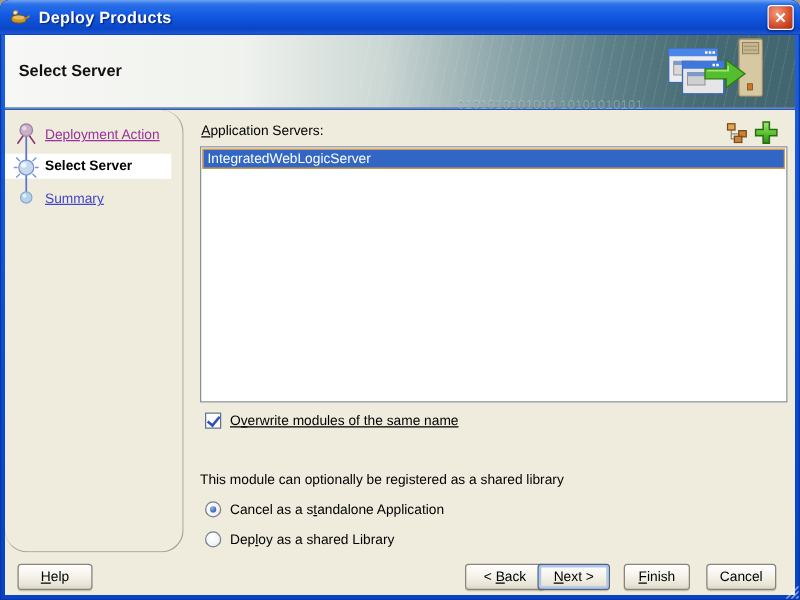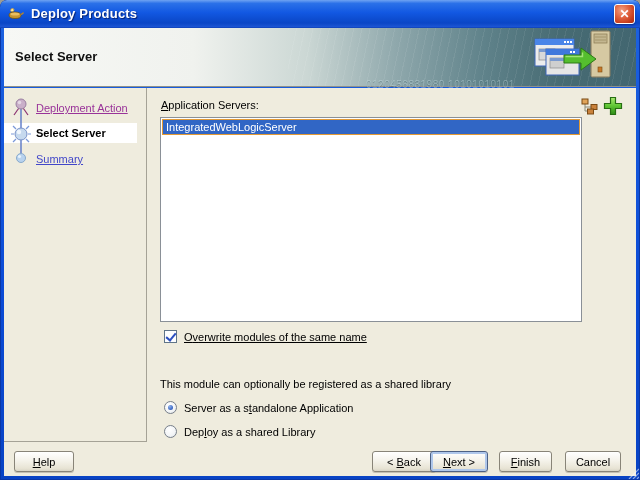--- a/index.html
+++ b/index.html
@@ -48,35 +48,35 @@
     font-size:10px;line-height:9px;letter-spacing:.5px;
     color:rgba(205,228,233,.42);text-shadow:0 1px 0 rgba(20,50,60,.25);
     white-space:nowrap;
   }
   .banner-binary .l2{display:block;text-align:right;margin-top:1px;}
   .banner-illustration{position:absolute;left:530px;top:2px;}
   
   .dialog-bg{position:absolute;left:4px;top:88px;right:4px;bottom:4px;background:#EFECDE;}
   .sidebar{
     position:absolute;left:4px;top:88px;width:143px;height:354px;
-    border-right:1px solid #A5A296;border-bottom:1px solid #A5A296;
+    border-right:1px solid #A5A296;border-bottom:1px solid #A5A296;border-radius:18px;
   }
   .step-rail{position:absolute;left:0;top:0;}
   .step-row{position:absolute;left:32px;white-space:nowrap;cursor:default;}
   .step-hl{position:absolute;left:0;top:35px;width:133px;height:20px;background:#fff;}
   .step-1{top:12px;height:16px;line-height:16px;color:#993399;text-decoration:underline;}
   .step-2{top:37px;height:16px;line-height:16px;font-weight:bold;color:#000;}
   .step-3{top:63px;height:16px;line-height:16px;color:#4247C9;text-decoration:underline;}
   
   .app-label{position:absolute;left:161px;top:99px;}
   .mn{text-decoration:underline;}
   .tool-tree{position:absolute;left:581px;top:98px;width:17px;height:17px;}
   .tool-add{position:absolute;left:602px;top:95px;width:22px;height:22px;}
   .listbox{
-    position:absolute;left:160px;top:117px;width:422px;height:205px;
+    position:absolute;left:160px;top:117px;width:470px;height:205px;
     background:#fff;border:1px solid #8A9097;
   }
   .list-sel{
     position:absolute;left:1px;right:1px;top:1px;height:16px;
     background:#3166C5;border:1px solid #E39A35;
     color:#fff;line-height:14px;padding-left:3px;
   }
   .check-row,.radio-row{position:absolute;display:flex;align-items:center;cursor:default;}
   .cb{
     width:13px;height:13px;background:#FDFEFF;border:1px solid #5F7488;
@@ -133,21 +133,21 @@
     <span class="title-text">Deploy Products</span>
     <div class="close-btn">
       <span>✕</span>
     </div>
   </div>
 
   <div class="banner">
     <div class="banner-swoosh"></div>
     <div class="banner-title">Select Server</div>
     <div class="banner-binary">
-      <span>0120456831980 10101010101</span>
+      <span>0101010101010 10101010101</span>
       <span class="l2">0101010101</span>
     </div>
     <svg class="banner-illustration" width="80" height="52" viewBox="0 0 80 52">
 
       <rect x="57" y="1" width="19" height="46" rx="1.5" fill="#D6C9A2" stroke="#6A5A36"></rect>
       <rect x="57" y="1" width="19" height="46" rx="1.5" fill="none" stroke="rgba(255,255,255,.4)" stroke-width=".6"></rect>
       <rect x="60" y="4" width="13" height="9" fill="#C3B690" stroke="#8A7A52" stroke-width=".7"></rect>
       <line x1="61" y1="7" x2="72" y2="7" stroke="#9A8A60" stroke-width=".7"></line>
       <line x1="61" y1="10" x2="72" y2="10" stroke="#9A8A60" stroke-width=".7"></line>
       <rect x="64" y="37" width="4" height="5" fill="#C87828" stroke="#7A4A10" stroke-width=".6"></rect>
@@ -236,21 +236,21 @@
 
   <div class="check-row row-cb1">
     <span class="cb on"></span>
     <span><span>O</span><span class="mn">v</span><span>erwrite modules of the same name</span></span>
   </div>
 
   <div class="note">This module can optionally be registered as a shared library</div>
 
   <div class="radio-row row-rb1">
     <span class="rb on"></span>
-    <span><span>Server as a s</span><span class="mn">t</span><span>andalone Application</span></span>
+    <span><span>Cancel as a s</span><span class="mn">t</span><span>andalone Application</span></span>
   </div>
   <div class="radio-row row-rb2">
     <span class="rb"></span>
     <span><span>Dep</span><span class="mn">l</span><span>oy as a shared Library</span></span>
   </div>
 
   <button class="btn btn-help">
       <span><span></span><span class="mn">H</span><span>elp</span></span>
     </button>
   <button class="btn btn-back">

